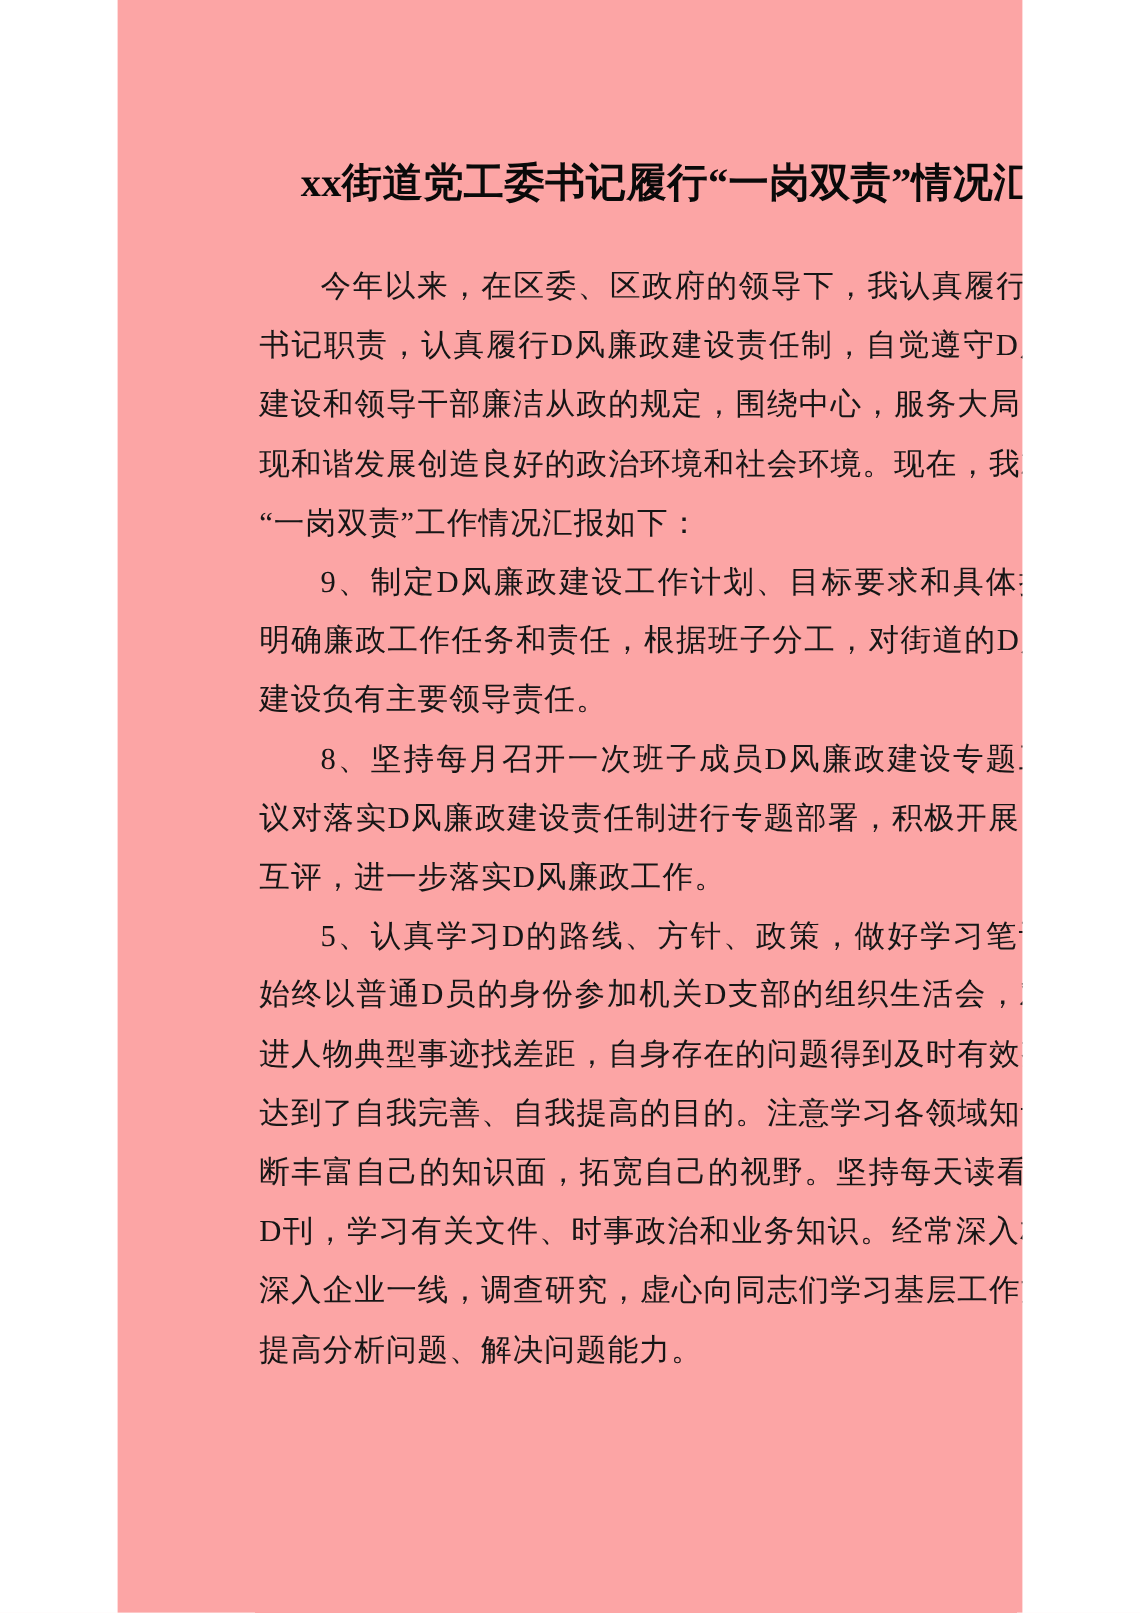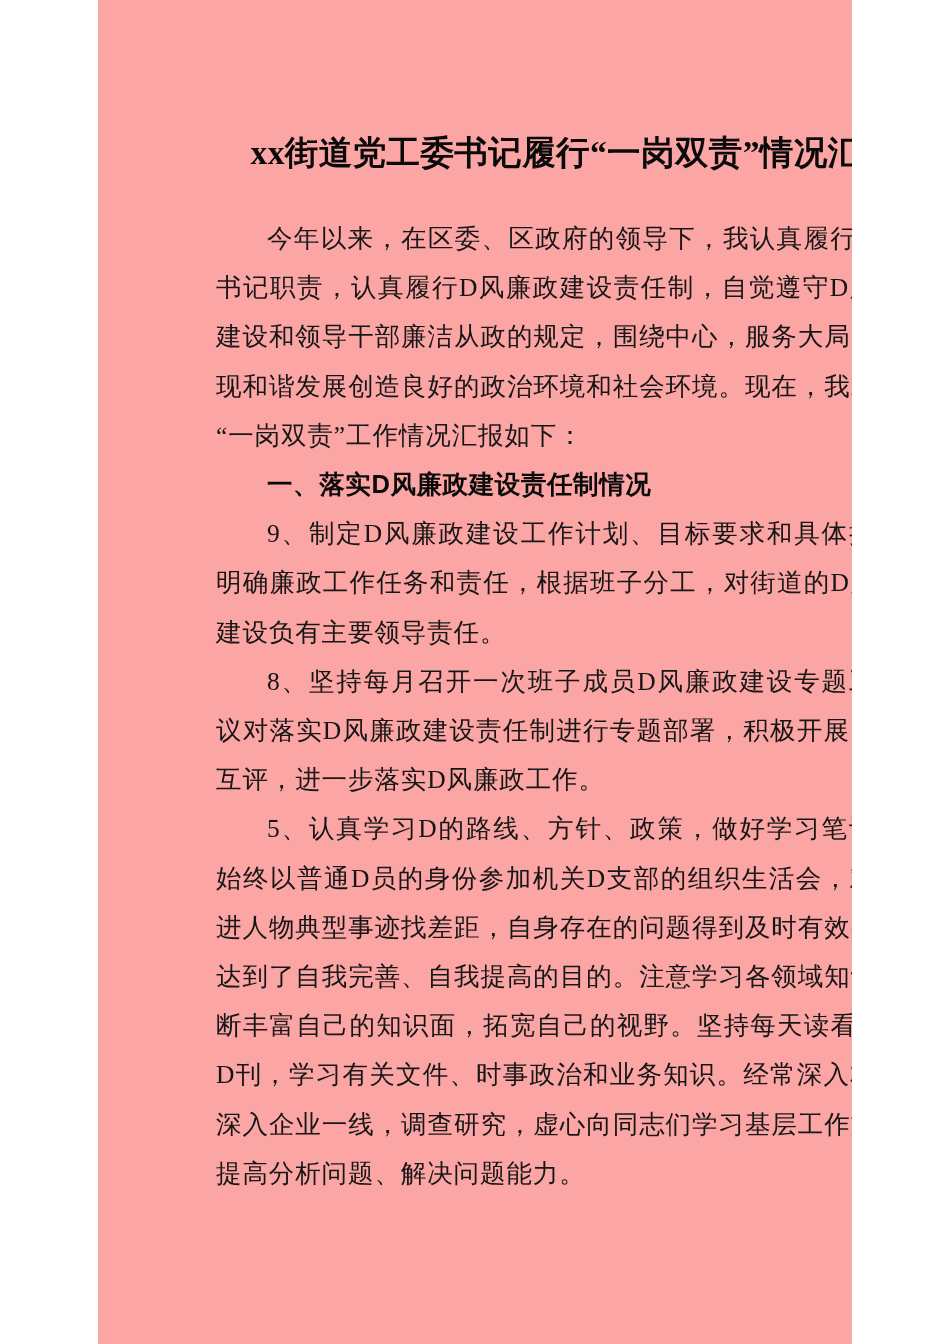--- a/index.html
+++ b/index.html
@@ -78,21 +78,20 @@
 
 <div class="page">
   <div class="doc-body">
 
     <h1 class="doc-title">
       <span>xx街道党工委书记履行“一岗双责”情况汇</span><span>报</span>
     </h1>
 
     <p class="para first-para">今年以来，在区委、区政府的领导下，我认真履行镇D委书记职责，认真履行D风廉政建设责任制，自觉遵守D风廉政建设和领导干部廉洁从政的规定，围绕中心，服务大局，为实现和谐发展创造良好的政治环境和社会环境。现在，我就履行“一岗双责”工作情况汇报如下：</p>
 
-    <h2 class="section-heading">一、落实D风廉政建设责任制情况</h2>
 
     <p class="para">9、制定D风廉政建设工作计划、目标要求和具体措施，明确廉政工作任务和责任，根据班子分工，对街道的D风廉政建设负有主要领导责任。</p>
 
     <p class="para">8、坚持每月召开一次班子成员D风廉政建设专题工作会议对落实D风廉政建设责任制进行专题部署，积极开展自评、互评，进一步落实D风廉政工作。</p>
 
     <p class="para">5、认真学习D的路线、方针、政策，做好学习笔记。我始终以普通D员的身份参加机关D支部的组织生活会，对标先进人物典型事迹找差距，自身存在的问题得到及时有效整改，达到了自我完善、自我提高的目的。注意学习各领域知识，不断丰富自己的知识面，拓宽自己的视野。坚持每天读看D报、D刊，学习有关文件、时事政治和业务知识。经常深入村居，深入企业一线，调查研究，虚心向同志们学习基层工作方法，提高分析问题、解决问题能力。</p>
 
   </div>
 </div>
 

